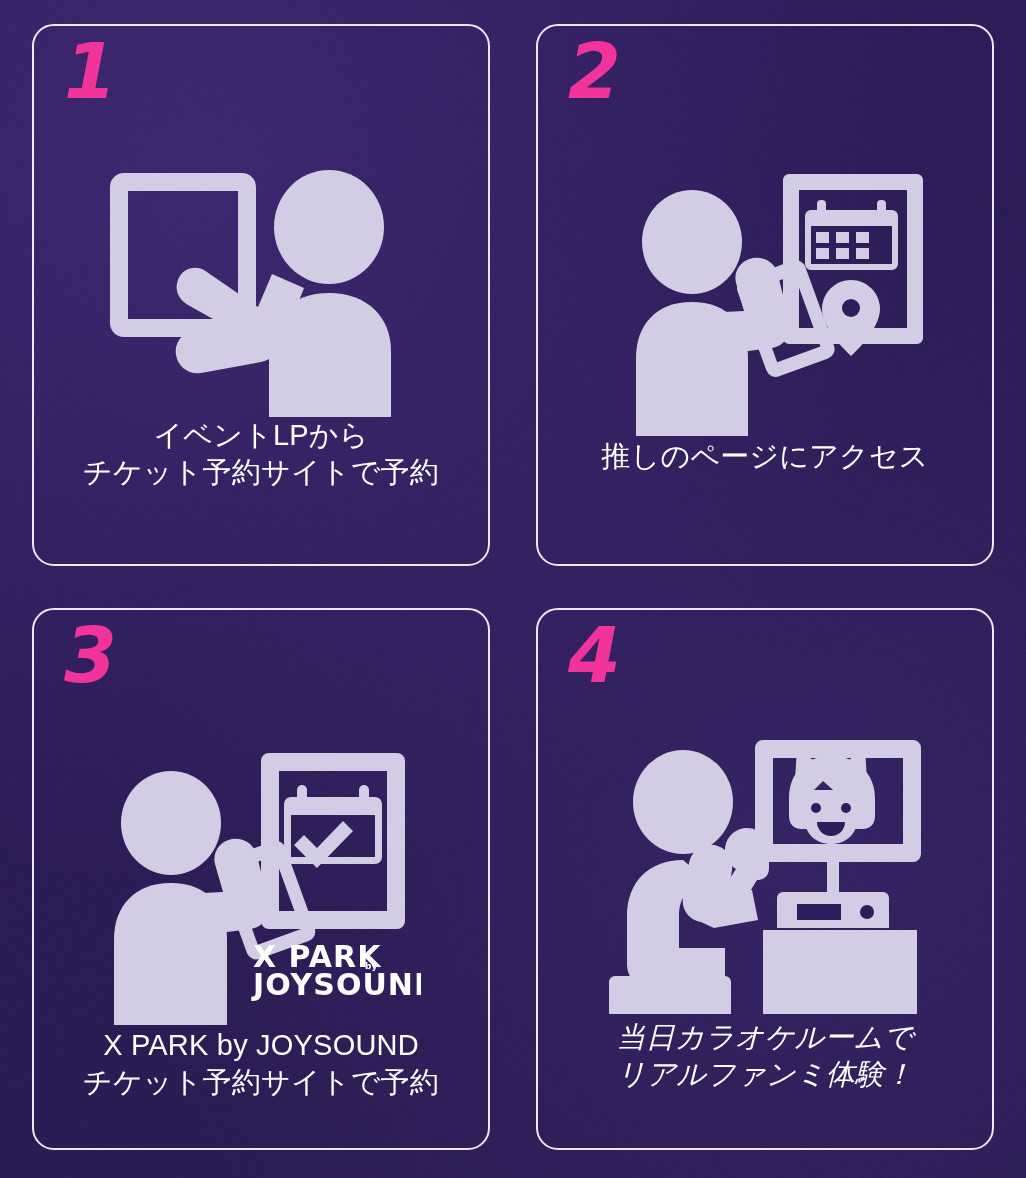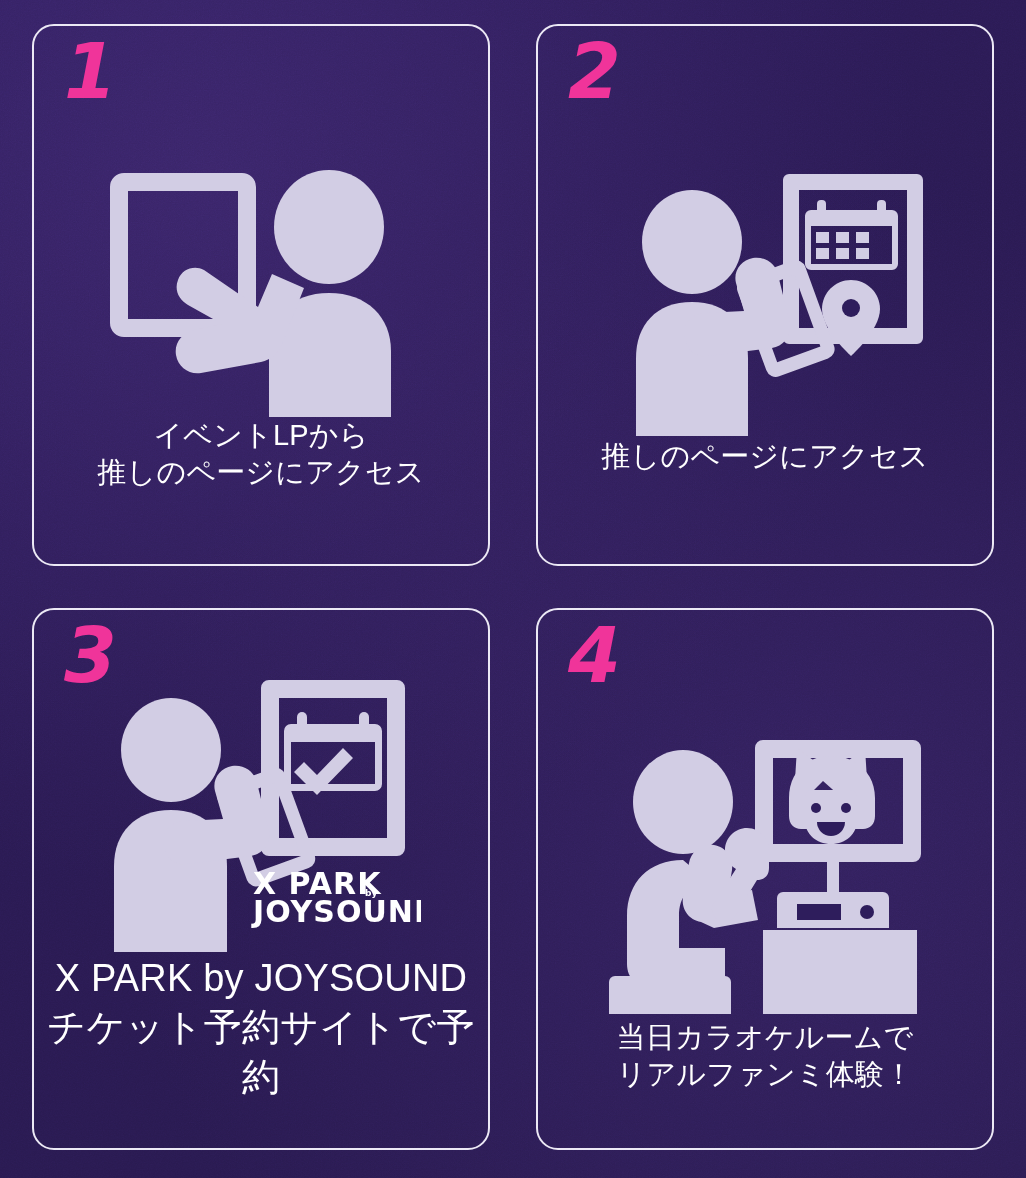--- a/index.html
+++ b/index.html
@@ -73,22 +73,22 @@
     font-size: 29px;
     line-height: 1.30;
     text-align: center;
     letter-spacing: .2px;
     padding: 0 10px 0 10px;
     white-space: pre-line;
   }
   
   .c1 .caption { margin-bottom: 72px; }
   .c2 .caption { margin-bottom: 88px; }
-  .c3 .caption { margin-bottom: 46px; font-size: 38px; }
-  .c4 .caption { margin-bottom: 54px; }
+  .c3 .caption { margin-bottom: 46px; font-size: 29px; }
+  .c4 .caption { margin-bottom: 54px; font-style: italic; }
 
   .c1 .icon-wrap { padding-right: 14px; }
   .c2 .icon-wrap { padding-left: 18px; padding-top: 10px; }
   .c3 .icon-wrap { padding-top: 18px; }
   .c4 .icon-wrap { padding-top: 14px; padding-left: 10px; }
 
   .logo-text { font-family: "DejaVu Sans", sans-serif; font-weight: 700; }
 </style>
 </head>
 <body>
@@ -117,21 +117,21 @@
             <ellipse cx="225" cy="60" rx="55" ry="57"></ellipse>
 
             <path d="M225 126 c-38 0 -60 24 -60 58 v66 h122 v-66 c0 -34 -24 -58 -62 -58 z"></path>
 
             <path d="M100 103 c-10 -5 -22 -1 -26 10 c-4 10 1 20 10 25 l34 19 l-28 6 c-12 3 -20 13 -18 25 c2 12 13 20 25 18 l60 -11
                      c10 -2 18 -9 21 -18 l22 -56 l-32 -14 l-14 33 z"></path>
           </g>
         </svg>
       </div>
       <div class="caption">イベントLPから
-推しのページにアクセス</div>
+チケット予約サイトで予約</div>
     </div>
 
     <div class="card c2">
       <div class="step-num">2</div>
       <div class="icon-wrap">
         <svg width="310" height="270" viewBox="0 0 310 270">
           <g fill="#d2cde4">
 
             <path d="M170 6 h128 a6 6 0 0 1 6 6 v158 a6 6 0 0 1 -6 6 h-128 a6 6 0 0 1 -6 -6 v-158 a6 6 0 0 1 6 -6 z
                      M180 22 v138 h108 v-138 z" fill-rule="evenodd"></path>

